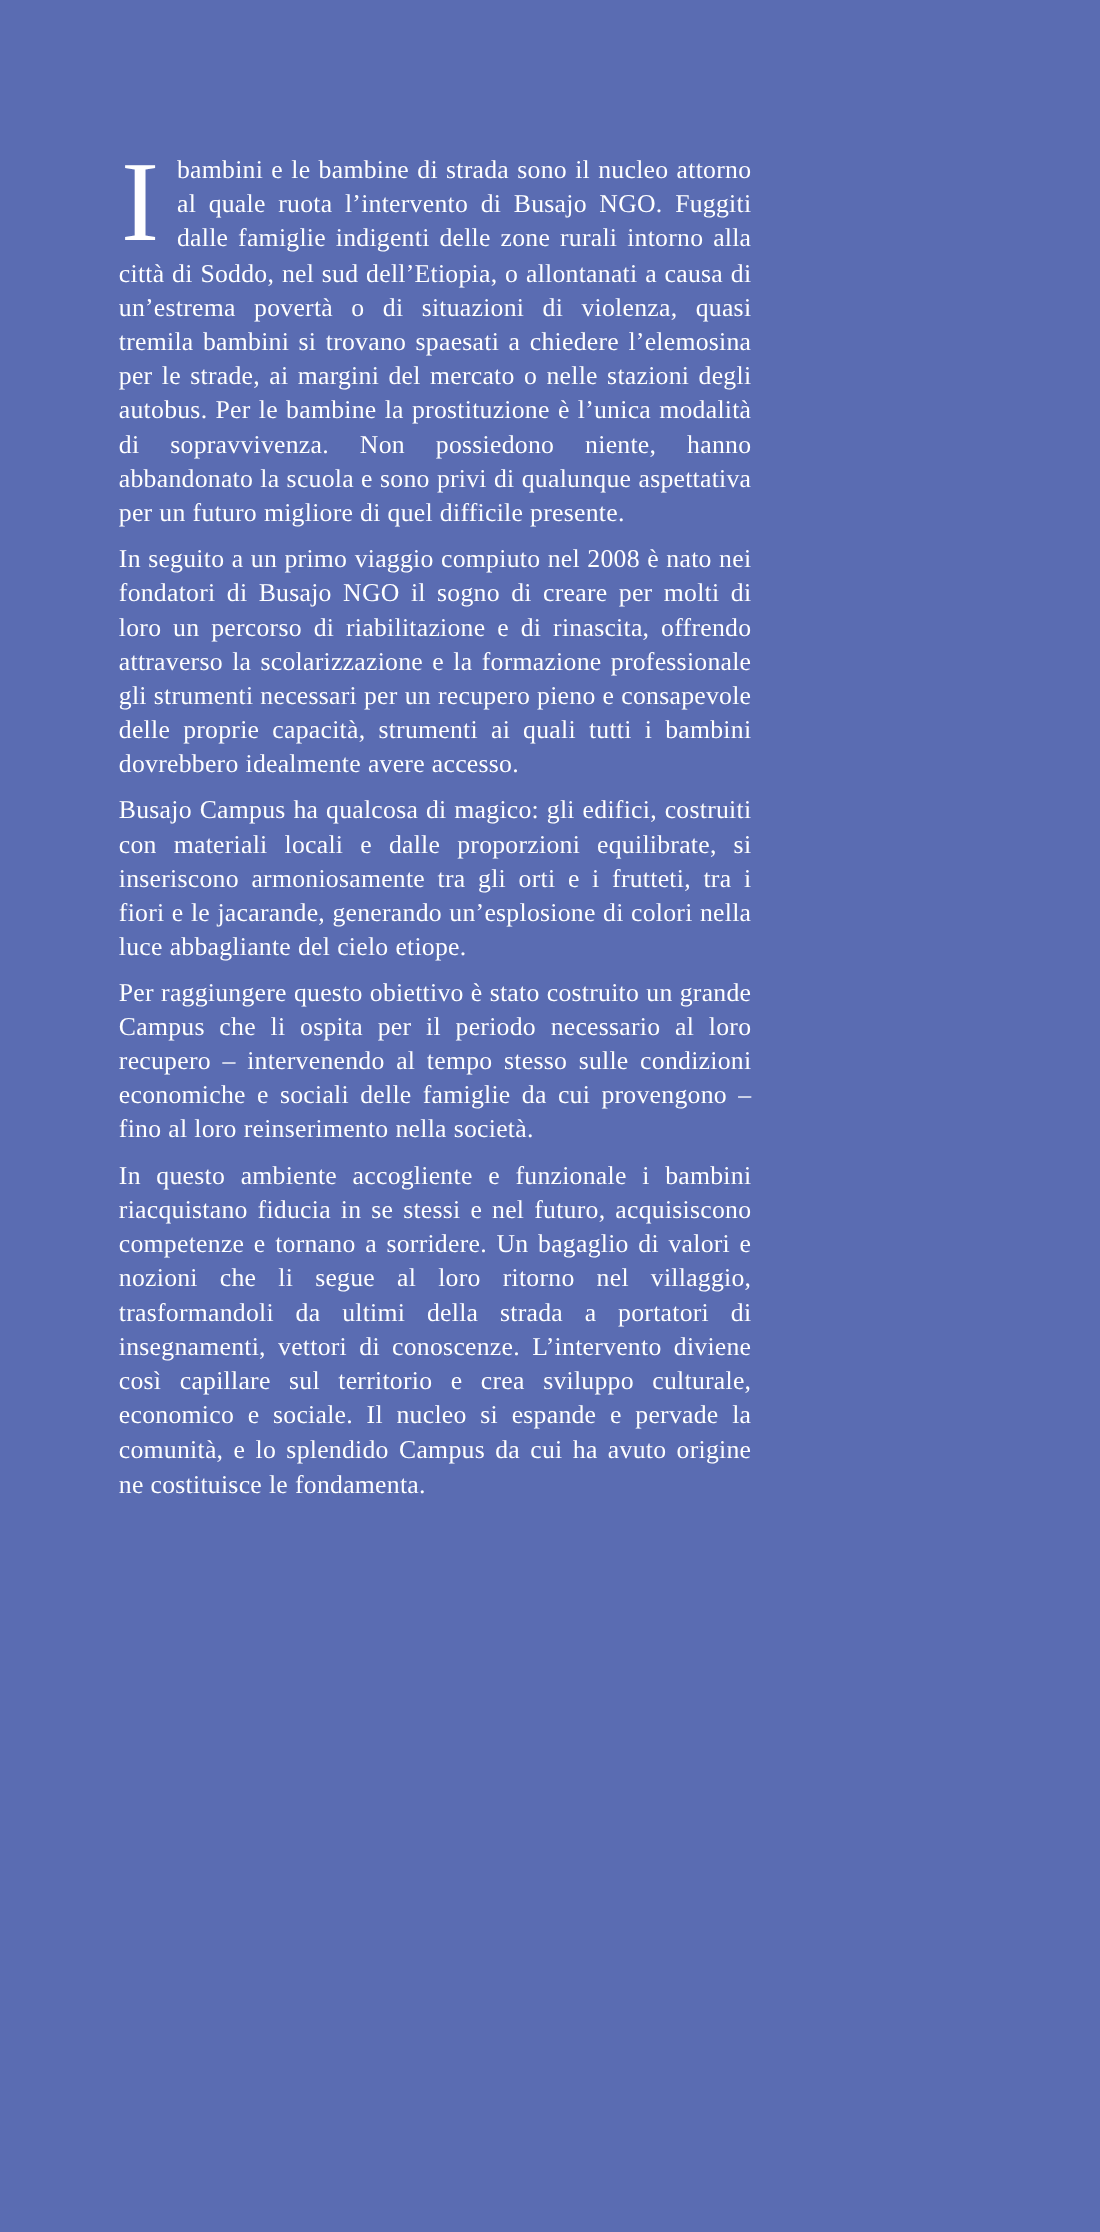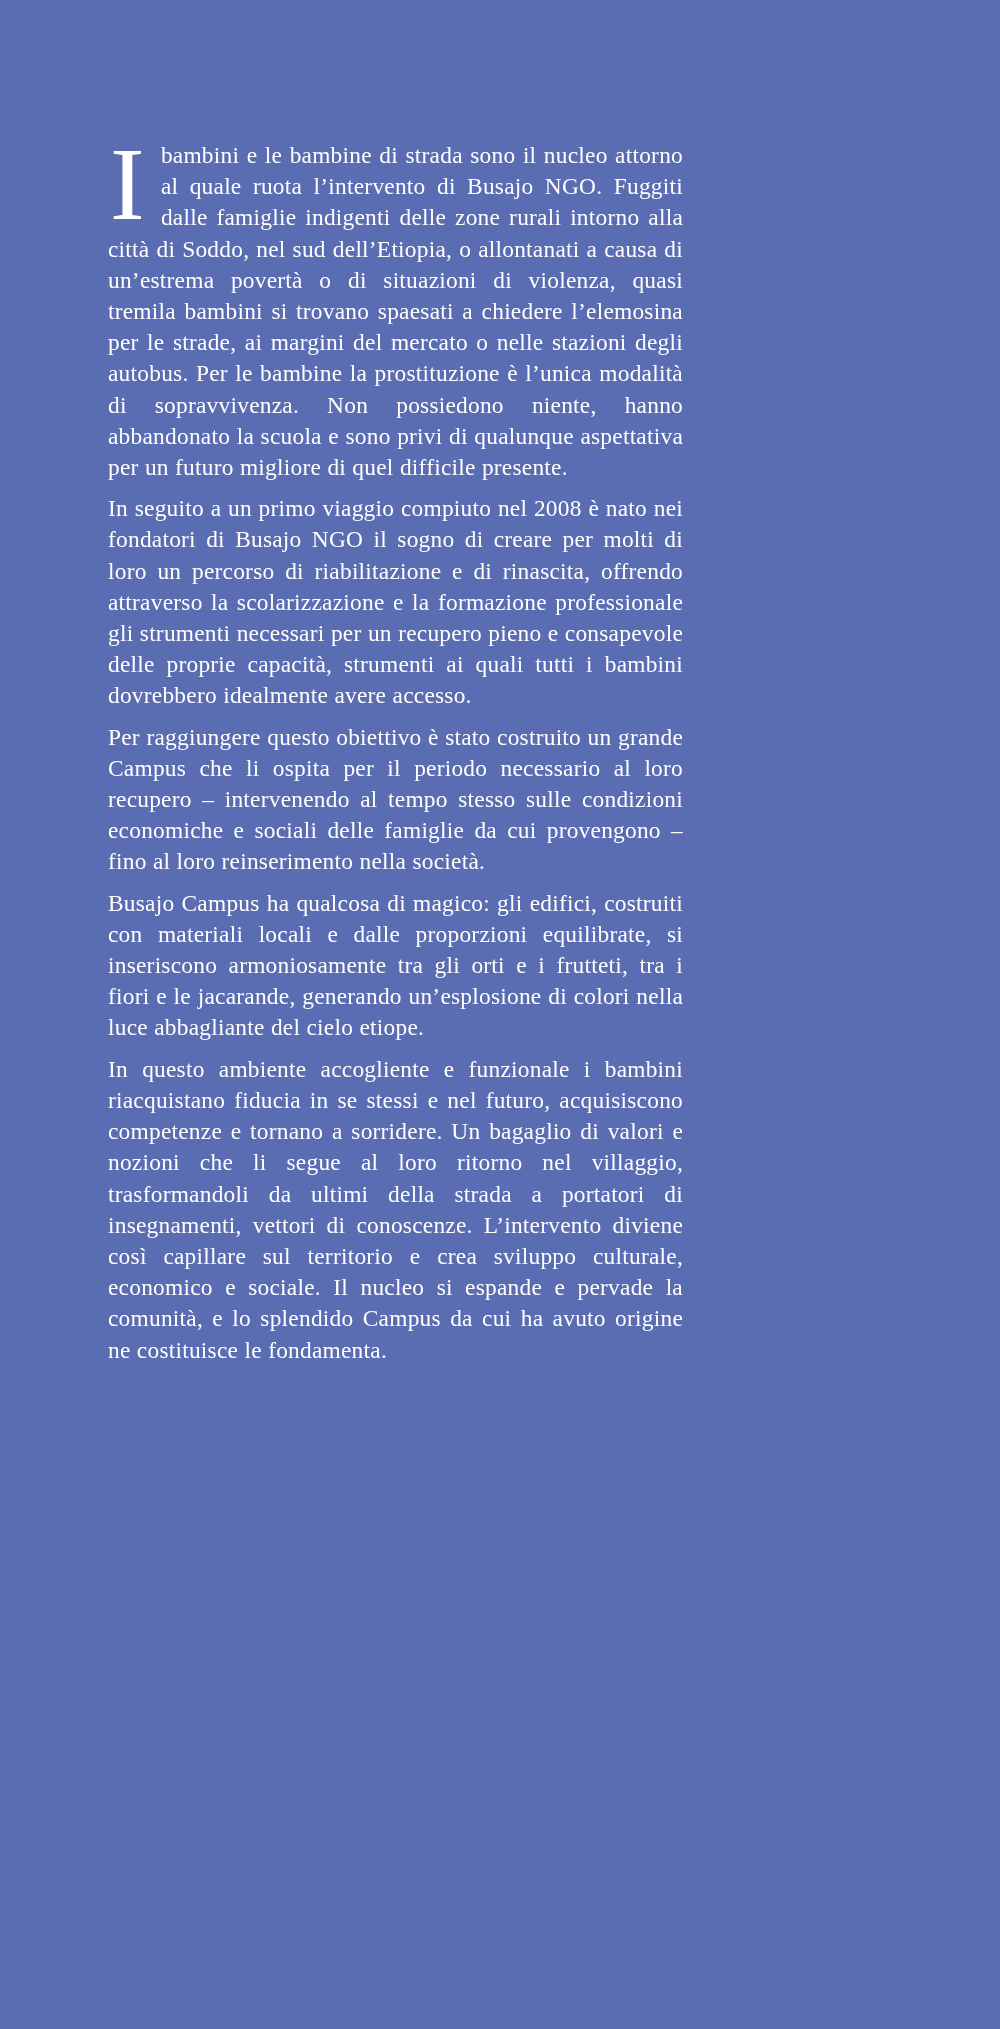--- a/index.html
+++ b/index.html
@@ -71,20 +71,20 @@
 </head>
 <body>
 
 <div id="page">
   <div id="text-column">
 
     <p class="para first"><span class="dropcap">I</span><span>bambini e le bambine di strada sono il nucleo attorno al quale ruota l’intervento di Busajo NGO. Fuggiti dalle famiglie indigenti delle zone rurali intorno alla città di Soddo, nel sud dell’Etiopia, o allontanati a causa di un’estrema povertà o di situazioni di violenza, quasi tremila bambini si trovano spaesati a chiedere l’elemosina per le strade, ai margini del mercato o nelle stazioni degli autobus. Per le bambine la prostituzione è l’unica modalità di sopravvivenza. Non possiedono niente, hanno abbandonato la scuola e sono privi di qualunque aspettativa per un futuro migliore di quel difficile presente.</span></p>
 
     <p class="para">In seguito a un primo viaggio compiuto nel 2008 è nato nei fondatori di Busajo NGO il sogno di creare per molti di loro un percorso di riabilitazione e di rinascita, offrendo attraverso la scolarizzazione e la formazione professionale gli strumenti necessari per un recupero pieno e consapevole delle proprie capacità, strumenti ai quali tutti i bambini dovrebbero idealmente avere accesso.</p>
 
+    <p class="para">Busajo Campus ha qualcosa di magico: gli edifici, costruiti con materiali locali e dalle proporzioni equilibrate, si inseriscono armoniosamente tra gli orti e i frutteti, tra i fiori e le jacarande, generando un’esplosione di colori nella luce abbagliante del cielo etiope.</p>
+
     <p class="para">Per raggiungere questo obiettivo è stato costruito un grande Campus che li ospita per il periodo necessario al loro recupero – intervenendo al tempo stesso sulle condizioni economiche e sociali delle famiglie da cui provengono – fino al loro reinserimento nella società.</p>
-
-    <p class="para">Busajo Campus ha qualcosa di magico: gli edifici, costruiti con materiali locali e dalle proporzioni equilibrate, si inseriscono armoniosamente tra gli orti e i frutteti, tra i fiori e le jacarande, generando un’esplosione di colori nella luce abbagliante del cielo etiope.</p>
 
     <p class="para">In questo ambiente accogliente e funzionale i bambini riacquistano fiducia in se stessi e nel futuro, acquisiscono competenze e tornano a sorridere. Un bagaglio di valori e nozioni che li segue al loro ritorno nel villaggio, trasformandoli da ultimi della strada a portatori di insegnamenti, vettori di conoscenze.  L’intervento diviene così capillare sul territorio e crea sviluppo culturale, economico e sociale. Il nucleo si espande e pervade la comunità, e lo splendido Campus da cui ha avuto origine ne costituisce le fondamenta.</p>
 
   </div>
 </div>
 
 </body></html>

